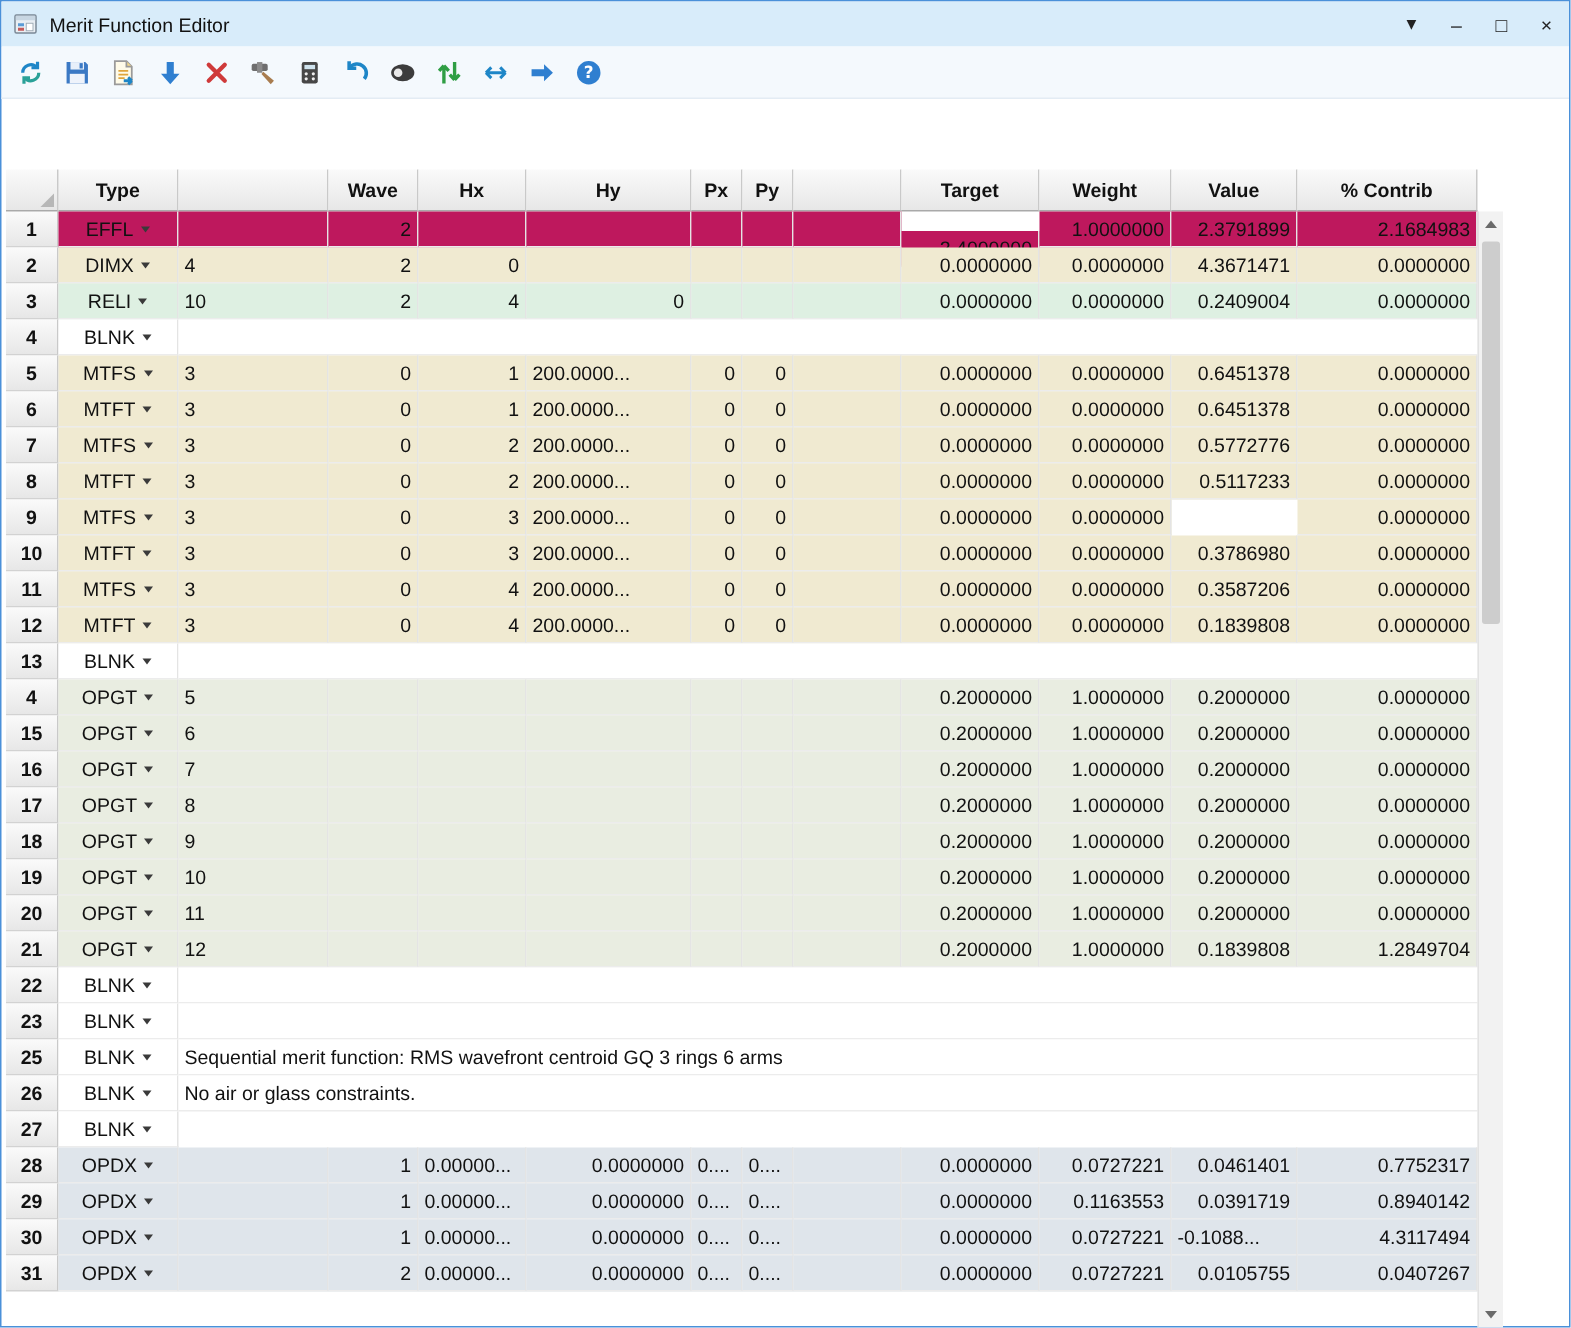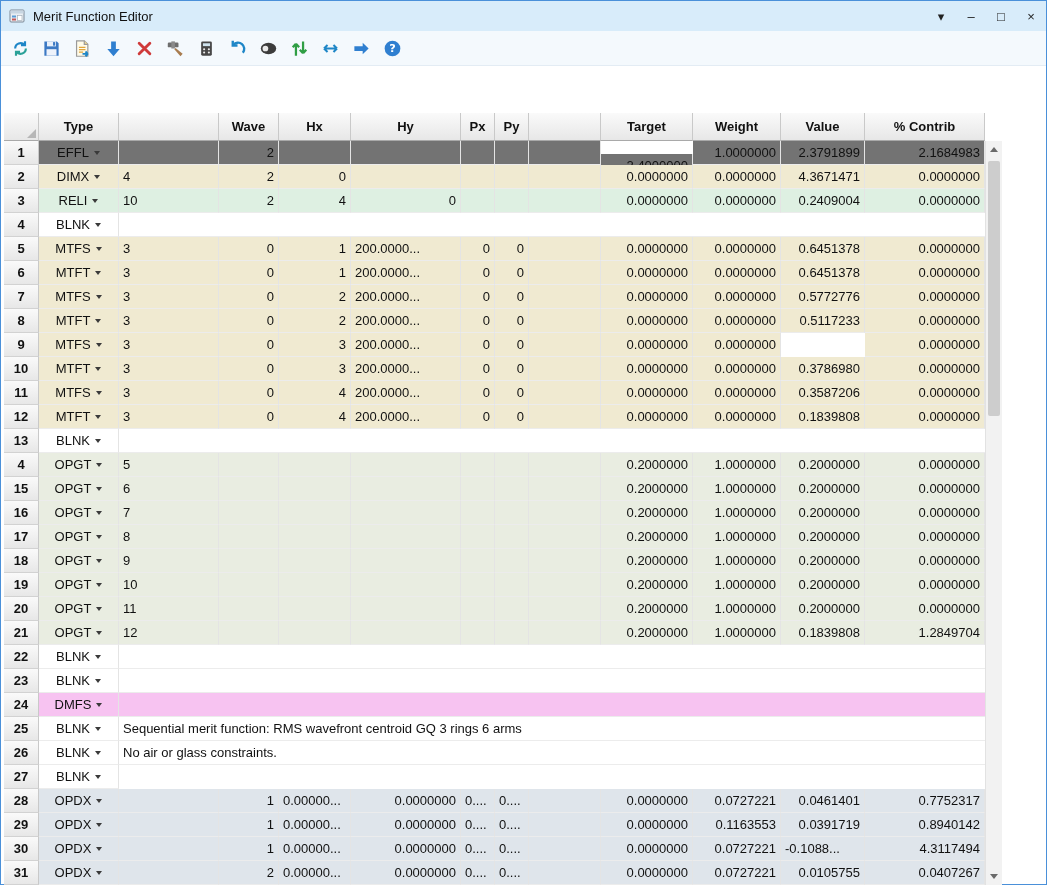--- a/index.html
+++ b/index.html
@@ -64,21 +64,21 @@
            border-left:1px solid #e2e2e2;box-sizing:border-box;}
   .scroll-btn{position:absolute;left:0;width:100%;height:17px;display:flex;align-items:center;justify-content:center;}
   .scroll-btn.up{top:0;}
   .scroll-btn.down{bottom:0;}
   .tri-up{width:0;height:0;border-left:4px solid transparent;border-right:4px solid transparent;
           border-bottom:5px solid #6a6a6a;}
   .tri-dn{width:0;height:0;border-left:4px solid transparent;border-right:4px solid transparent;
           border-top:5px solid #6a6a6a;}
   .scroll-thumb{position:absolute;left:2px;right:2px;top:20px;height:255px;background:#cdcdcd;border-radius:2px;}
 </style>
-<style>.row.bg-selected .cell:not(.num-cell){background:#737373}
+<style>.row.bg-selected .cell:not(.num-cell){background:#be185d}
 .row.bg-tan .cell:not(.num-cell){background:#f0ead1}
 .row.bg-green .cell:not(.num-cell){background:#def0e2}
 .row.bg-sage .cell:not(.num-cell){background:#e9ede1}
 .row.bg-pink .cell:not(.num-cell){background:#f7c3f1}
 .row.bg-opdx .cell:not(.num-cell){background:#dfe5eb}
 .row.bg-white .cell:not(.num-cell){background:#ffffff}</style></head>
 <body>
 
 <div class="window">
 
@@ -608,28 +608,20 @@
           <div class="cell span-cell"></div>
         </div>
         <div class="row bg-white">
           <div class="cell num-cell">23</div>
           <div class="cell type-cell">
             <span>BLNK</span>
             <span class="tri-down"></span>
           </div>
           <div class="cell span-cell"></div>
         </div>
-        <div class="row bg-pink">
-          <div class="cell num-cell">24</div>
-          <div class="cell type-cell">
-            <span>DMFS</span>
-            <span class="tri-down"></span>
-          </div>
-          <div class="cell span-cell"></div>
-        </div>
         <div class="row bg-white">
           <div class="cell num-cell">25</div>
           <div class="cell type-cell">
             <span>BLNK</span>
             <span class="tri-down"></span>
           </div>
           <div class="cell span-cell">Sequential merit function: RMS wavefront centroid GQ 3 rings 6 arms</div>
         </div>
         <div class="row bg-white">
           <div class="cell num-cell">26</div>

